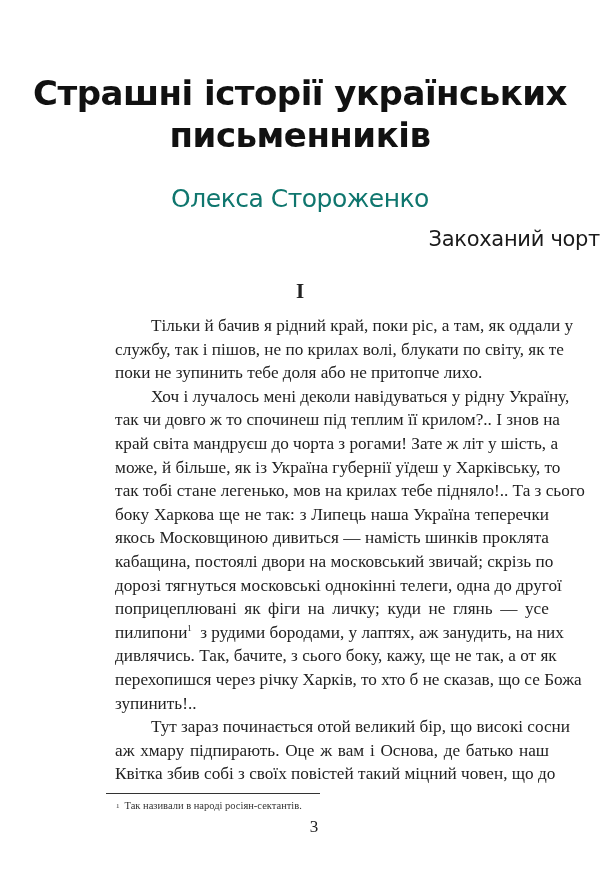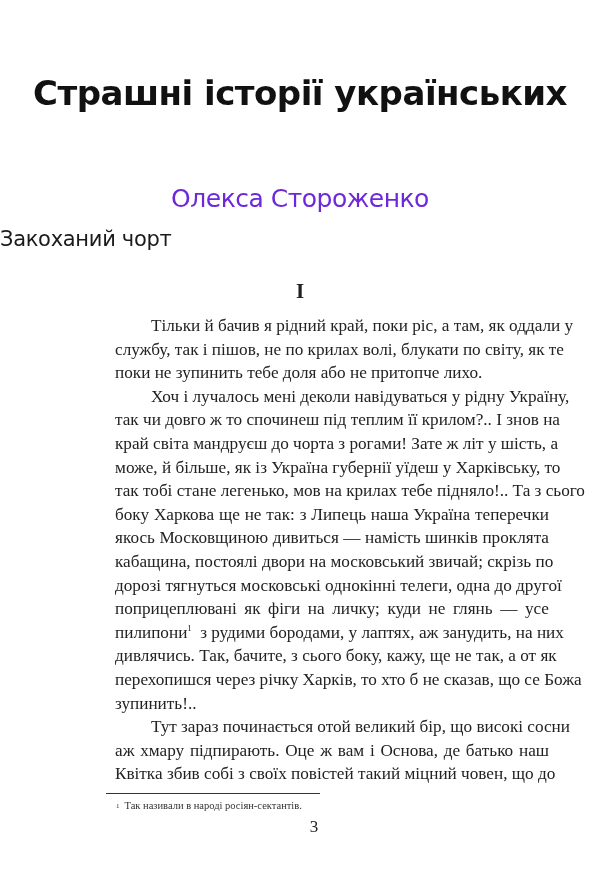--- a/index.html
+++ b/index.html
@@ -7,24 +7,24 @@
     .page { position: absolute; left: 0; top: 0; width: 600px; height: 872px; background: #fff; }
     .title {
       position: absolute; left: 0; width: 600px; text-align: center;
       font-family: "DejaVu Sans", sans-serif; font-weight: bold;
       font-size: 34px; line-height: 42px; color: #111; letter-spacing: -0.5px;
       top: 72px; margin: 0;
     }
     .author {
       position: absolute; left: 0; width: 600px; text-align: center; margin: 0;
       font-family: "DejaVu Sans", sans-serif; font-weight: normal;
-      font-size: 25px; line-height: 30px; top: 184px; color: #6d28d9; letter-spacing: -0.5px;
+      font-size: 25px; line-height: 30px; top: 184px; color: #0f766e; letter-spacing: -0.5px;
     }
     .story {
-      position: absolute; left: 0; width: 600px; text-align: left; margin: 0;
+      position: absolute; left: 0; width: 600px; text-align: right; margin: 0;
       font-family: "DejaVu Sans", sans-serif; font-weight: normal;
       font-size: 21px; line-height: 26px; top: 226px; color: #1a1a1a; letter-spacing: -0.3px;
     }
     .chapter {
       position: absolute; left: 0; width: 600px; text-align: center; margin: 0;
       font-family: "Liberation Serif", serif; font-weight: bold;
       font-size: 21px; line-height: 24px; top: 279px; color: #222;
     }
     .body {
       position: absolute; left: 72px; width: 477px; top: 314px;
@@ -51,20 +51,21 @@
       font-family: "Liberation Serif", serif; font-size: 17px; color: #222;
       padding-left: 28px; box-sizing: border-box;
     }
   </style>
 </head>
 <body>
 
 <div class="page">
   <h1 class="title">
     <span>Страшні історії українських</span><br>
+    <span>письменників</span>
   </h1>
   <h2 class="author">Олекса Стороженко</h2>
   <h3 class="story">Закоханий чорт</h3>
   <div class="chapter">I</div>
 
   <div class="body" id="body-text">
       <span class="line indent">Тільки й бачив я рідний край, поки ріс, а там, як оддали у</span>
       <span class="line">службу, так і пішов, не по крилах волі, блукати по світу, як те</span>
       <span class="line last">поки не зупинить тебе доля або не притопче лихо.</span>
       <span class="line indent">Хоч і лучалось мені деколи навідуваться у рідну Україну,</span>

